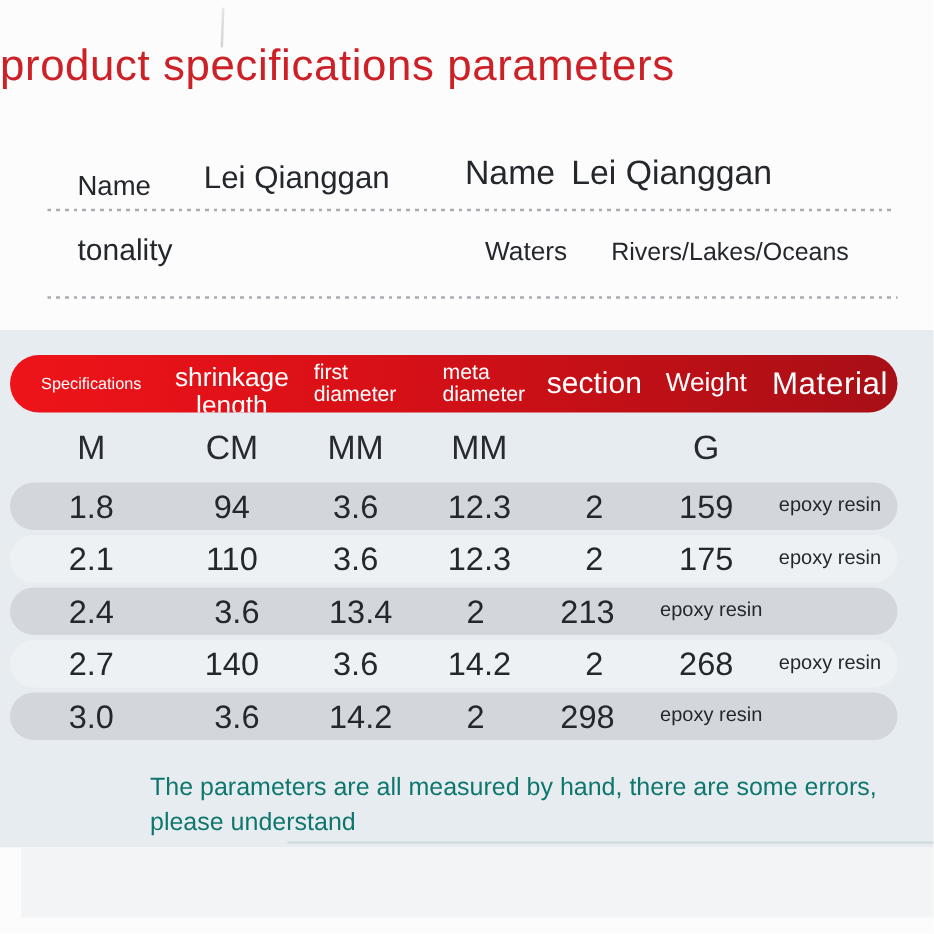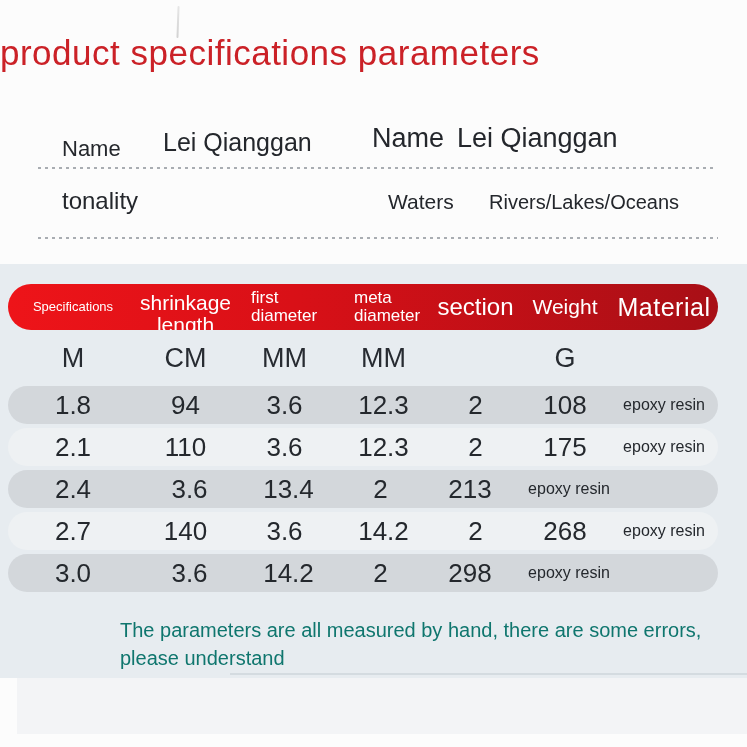--- a/index.html
+++ b/index.html
@@ -105,21 +105,21 @@
       <div class="ucell c7"></div>
     </div>
 
     <div class="rows">
       <div class="trow odd">
         <div class="tcell c1">1.8</div>
         <div class="tcell c2">94</div>
         <div class="tcell c3">3.6</div>
         <div class="tcell c4">12.3</div>
         <div class="tcell c5">2</div>
-        <div class="tcell c6">108</div>
+        <div class="tcell c6">159</div>
         <div class="tcell c7">epoxy resin</div>
       </div>
       <div class="trow even">
         <div class="tcell c1">2.1</div>
         <div class="tcell c2">110</div>
         <div class="tcell c3">3.6</div>
         <div class="tcell c4">12.3</div>
         <div class="tcell c5">2</div>
         <div class="tcell c6">175</div>
         <div class="tcell c7">epoxy resin</div>

